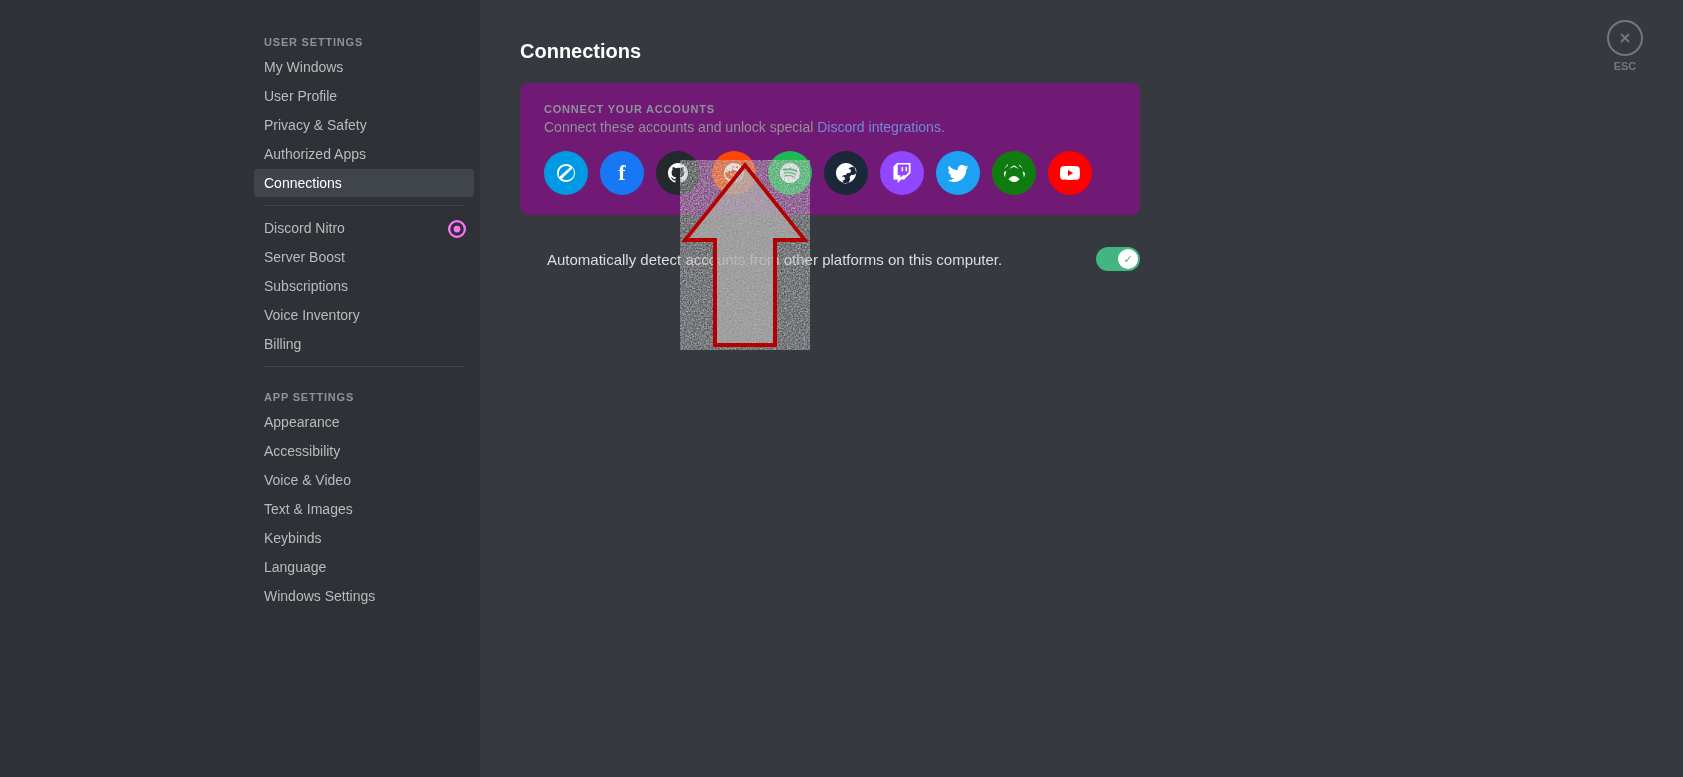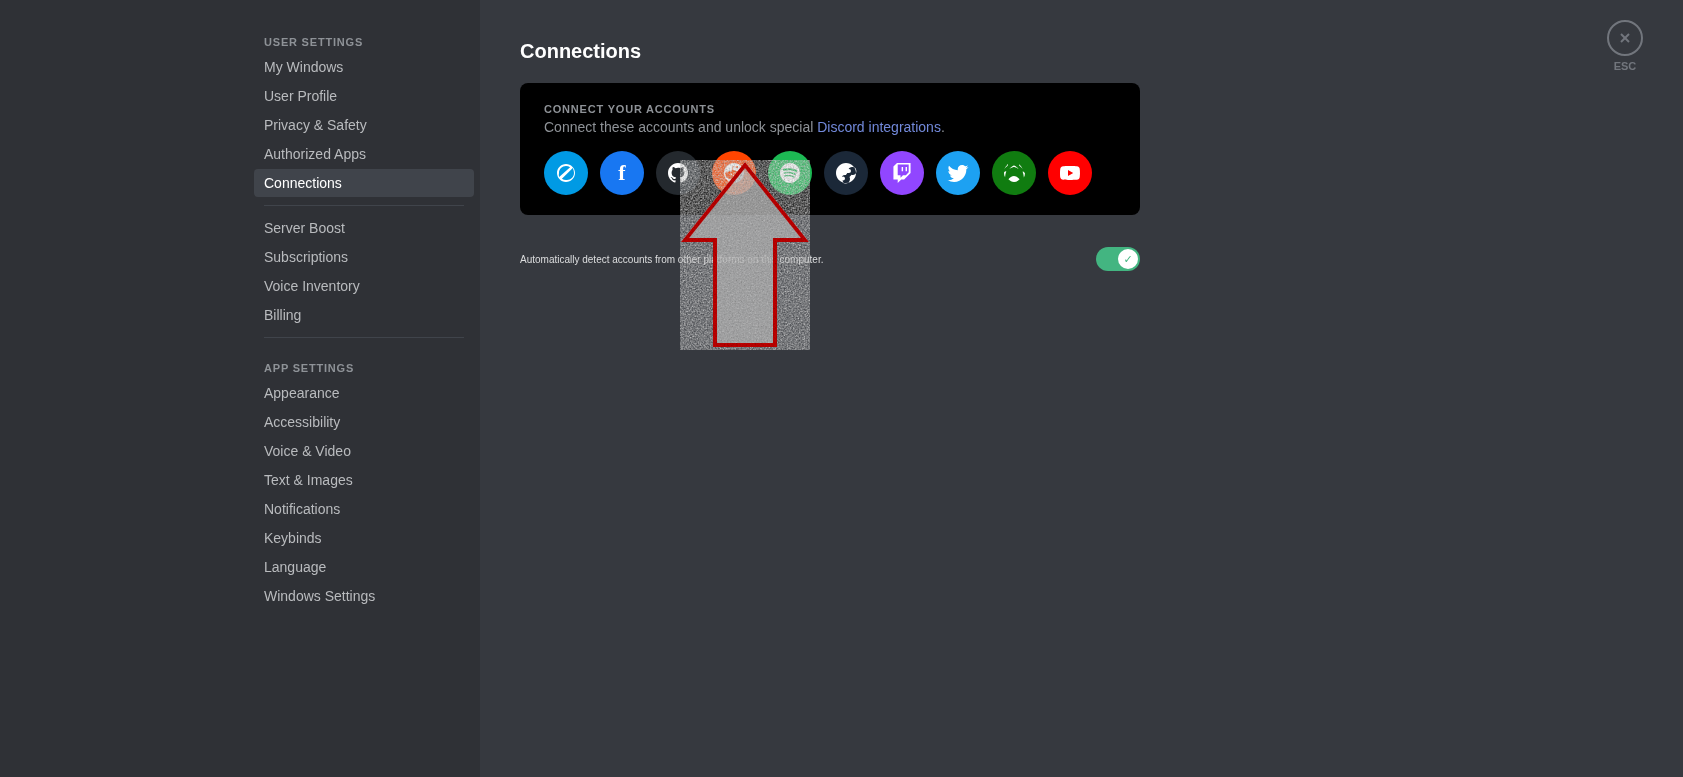--- a/index.html
+++ b/index.html
@@ -72,21 +72,21 @@
 
     .page-title {
       font-size: 20px;
       font-weight: 700;
       color: #fff;
       margin-bottom: 20px;
     }
 
     
     .connect-card {
-      background-color: #000000;
+      background-color: #701a75;
       border-radius: 8px;
       padding: 20px 24px;
       max-width: 620px;
       margin-bottom: 24px;
     }
     .connect-card-title {
       font-size: 11px;
       font-weight: 700;
       color: #8e9297;
       letter-spacing: 0.8px;
@@ -120,22 +120,23 @@
 
     
     .auto-detect-row {
       display: flex;
       align-items: center;
       justify-content: space-between;
       max-width: 620px;
       padding: 8px 0;
     }
     .auto-detect-text {
-      font-size: 10px;
+      font-size: 15px;
       color: #dcddde;
+      margin-left: 27px;
     }
     .toggle {
       width: 44px;
       height: 24px;
       border-radius: 12px;
       background-color: #43b581;
       position: relative;
       cursor: pointer;
       display: flex;
       align-items: center;
@@ -225,20 +226,29 @@
     <div class="sidebar-item">
       <span>Authorized Apps</span>
     </div>
     <div class="sidebar-item active">
       <span>Connections</span>
     </div>
 
     <div class="sidebar-divider"></div>
 
     <div class="sidebar-item">
+      <span>Discord Nitro</span>
+      <span class="nitro-icon" style="margin-left:auto;">
+        <svg viewBox="0 0 16 16" width="18" height="18">
+          <circle cx="8" cy="8" r="7" fill="none" stroke="#ff73fa" stroke-width="2"></circle>
+          <circle cx="8" cy="8" r="3" fill="#ff73fa"></circle>
+        </svg>
+      </span>
+    </div>
+    <div class="sidebar-item">
       <span>Server Boost</span>
     </div>
     <div class="sidebar-item">
       <span>Subscriptions</span>
     </div>
     <div class="sidebar-item">
       <span>Voice Inventory</span>
     </div>
     <div class="sidebar-item">
       <span>Billing</span>
@@ -251,23 +261,20 @@
       <span>Appearance</span>
     </div>
     <div class="sidebar-item">
       <span>Accessibility</span>
     </div>
     <div class="sidebar-item">
       <span>Voice &amp; Video</span>
     </div>
     <div class="sidebar-item">
       <span>Text &amp; Images</span>
-    </div>
-    <div class="sidebar-item">
-      <span>Notifications</span>
     </div>
     <div class="sidebar-item">
       <span>Keybinds</span>
     </div>
     <div class="sidebar-item">
       <span>Language</span>
     </div>
     <div class="sidebar-item">
       <span>Windows Settings</span>
     </div>

